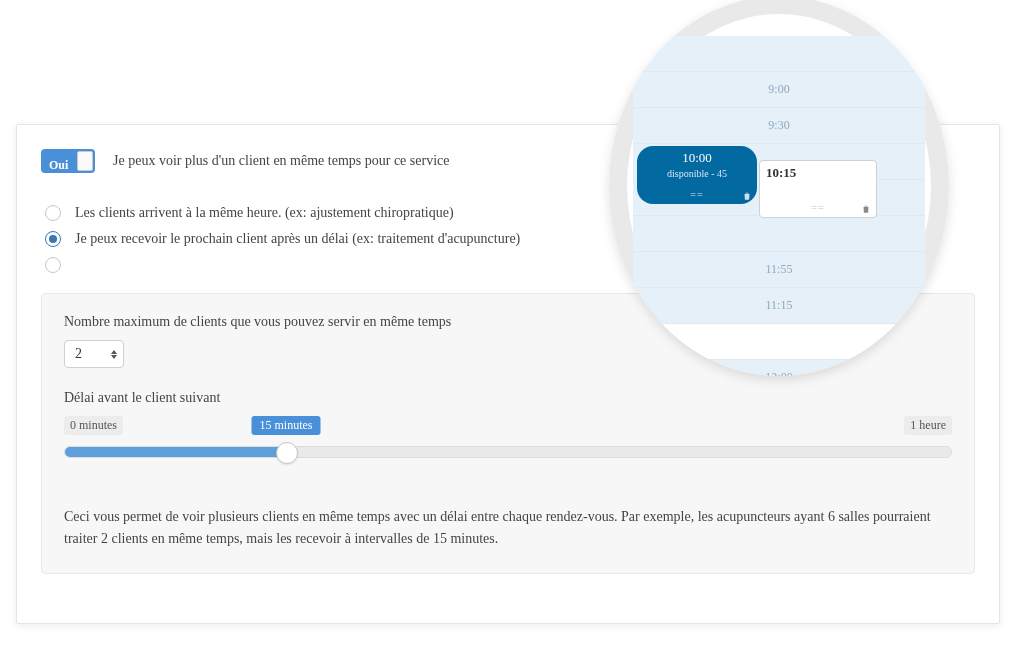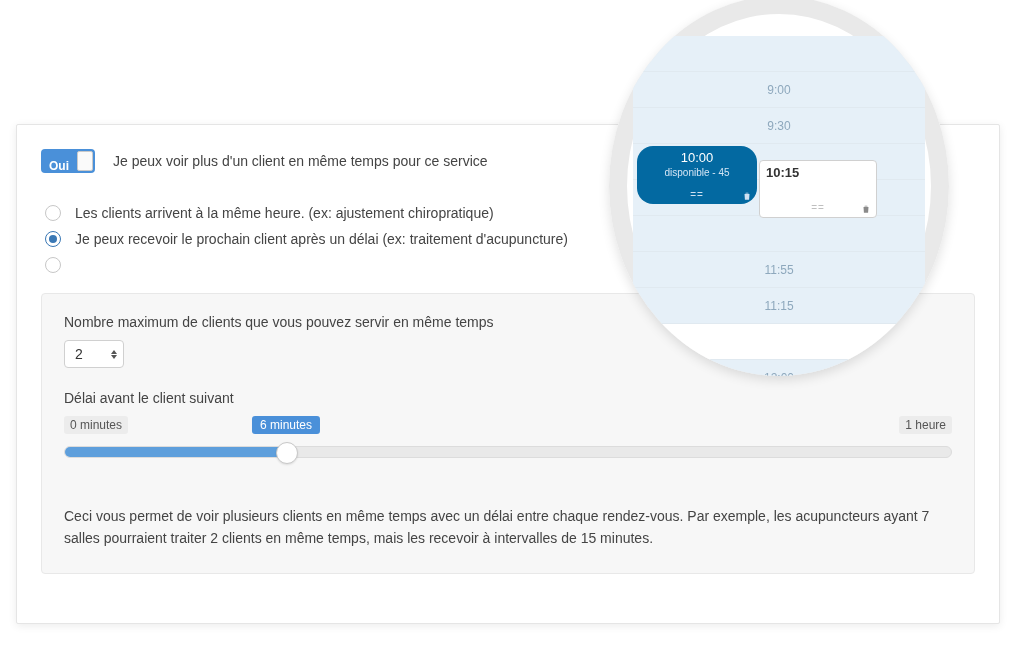--- a/index.html
+++ b/index.html
@@ -8,20 +8,21 @@
     padding: 0;
     font-family: "Helvetica Neue", Helvetica, Arial, sans-serif;
     font-size: 14px;
     color: #333;
     background: #fff;
   }
   .stage {
     position: relative;
     width: 969px;
     height: 648px;
+    font-family: Liberation Serif, serif;
   }
   .panel {
     position: absolute;
     left: 16px;
     top: 124px;
     width: 984px;
     height: 500px;
     border: 1px solid #e5e5e5;
     border-radius: 2px;
     box-shadow: 0 2px 8px rgba(0,0,0,0.08);
@@ -348,25 +349,25 @@
       <div class="field-label">Nombre maximum de clients que vous pouvez servir en même temps</div>
       <div class="select">
         <span>2</span>
         <span class="caret"></span>
       </div>
 
       <div class="field-label">Délai avant le client suivant</div>
 
       <div class="slider-wrap">
         <span class="slider-end-left">0 minutes</span>
-        <span class="slider-value" id="slider-value" style="left: calc(25%);">6 minutes</span>
+        <span class="slider-value" id="slider-value" style="left: calc(25%);">15 minutes</span>
         <span class="slider-end-right">1 heure</span>
         <div class="slider-track">
           <div class="slider-fill" id="slider-fill" style="width: 25%;"></div>
           <div class="slider-thumb" id="slider-thumb" style="left: 25%;"></div>
         </div>
       </div>
 
-      <div class="hint">Ceci vous permet de voir plusieurs clients en même temps avec un délai entre chaque rendez-vous. Par exemple, les acupuncteurs ayant 7 salles pourraient traiter 2 clients en même temps, mais les recevoir à intervalles de 15 minutes.</div>
+      <div class="hint">Ceci vous permet de voir plusieurs clients en même temps avec un délai entre chaque rendez-vous. Par exemple, les acupuncteurs ayant 6 salles pourraient traiter 2 clients en même temps, mais les recevoir à intervalles de 15 minutes.</div>
     </div>
 
   </div>
 </div>
 
 </body></html>

